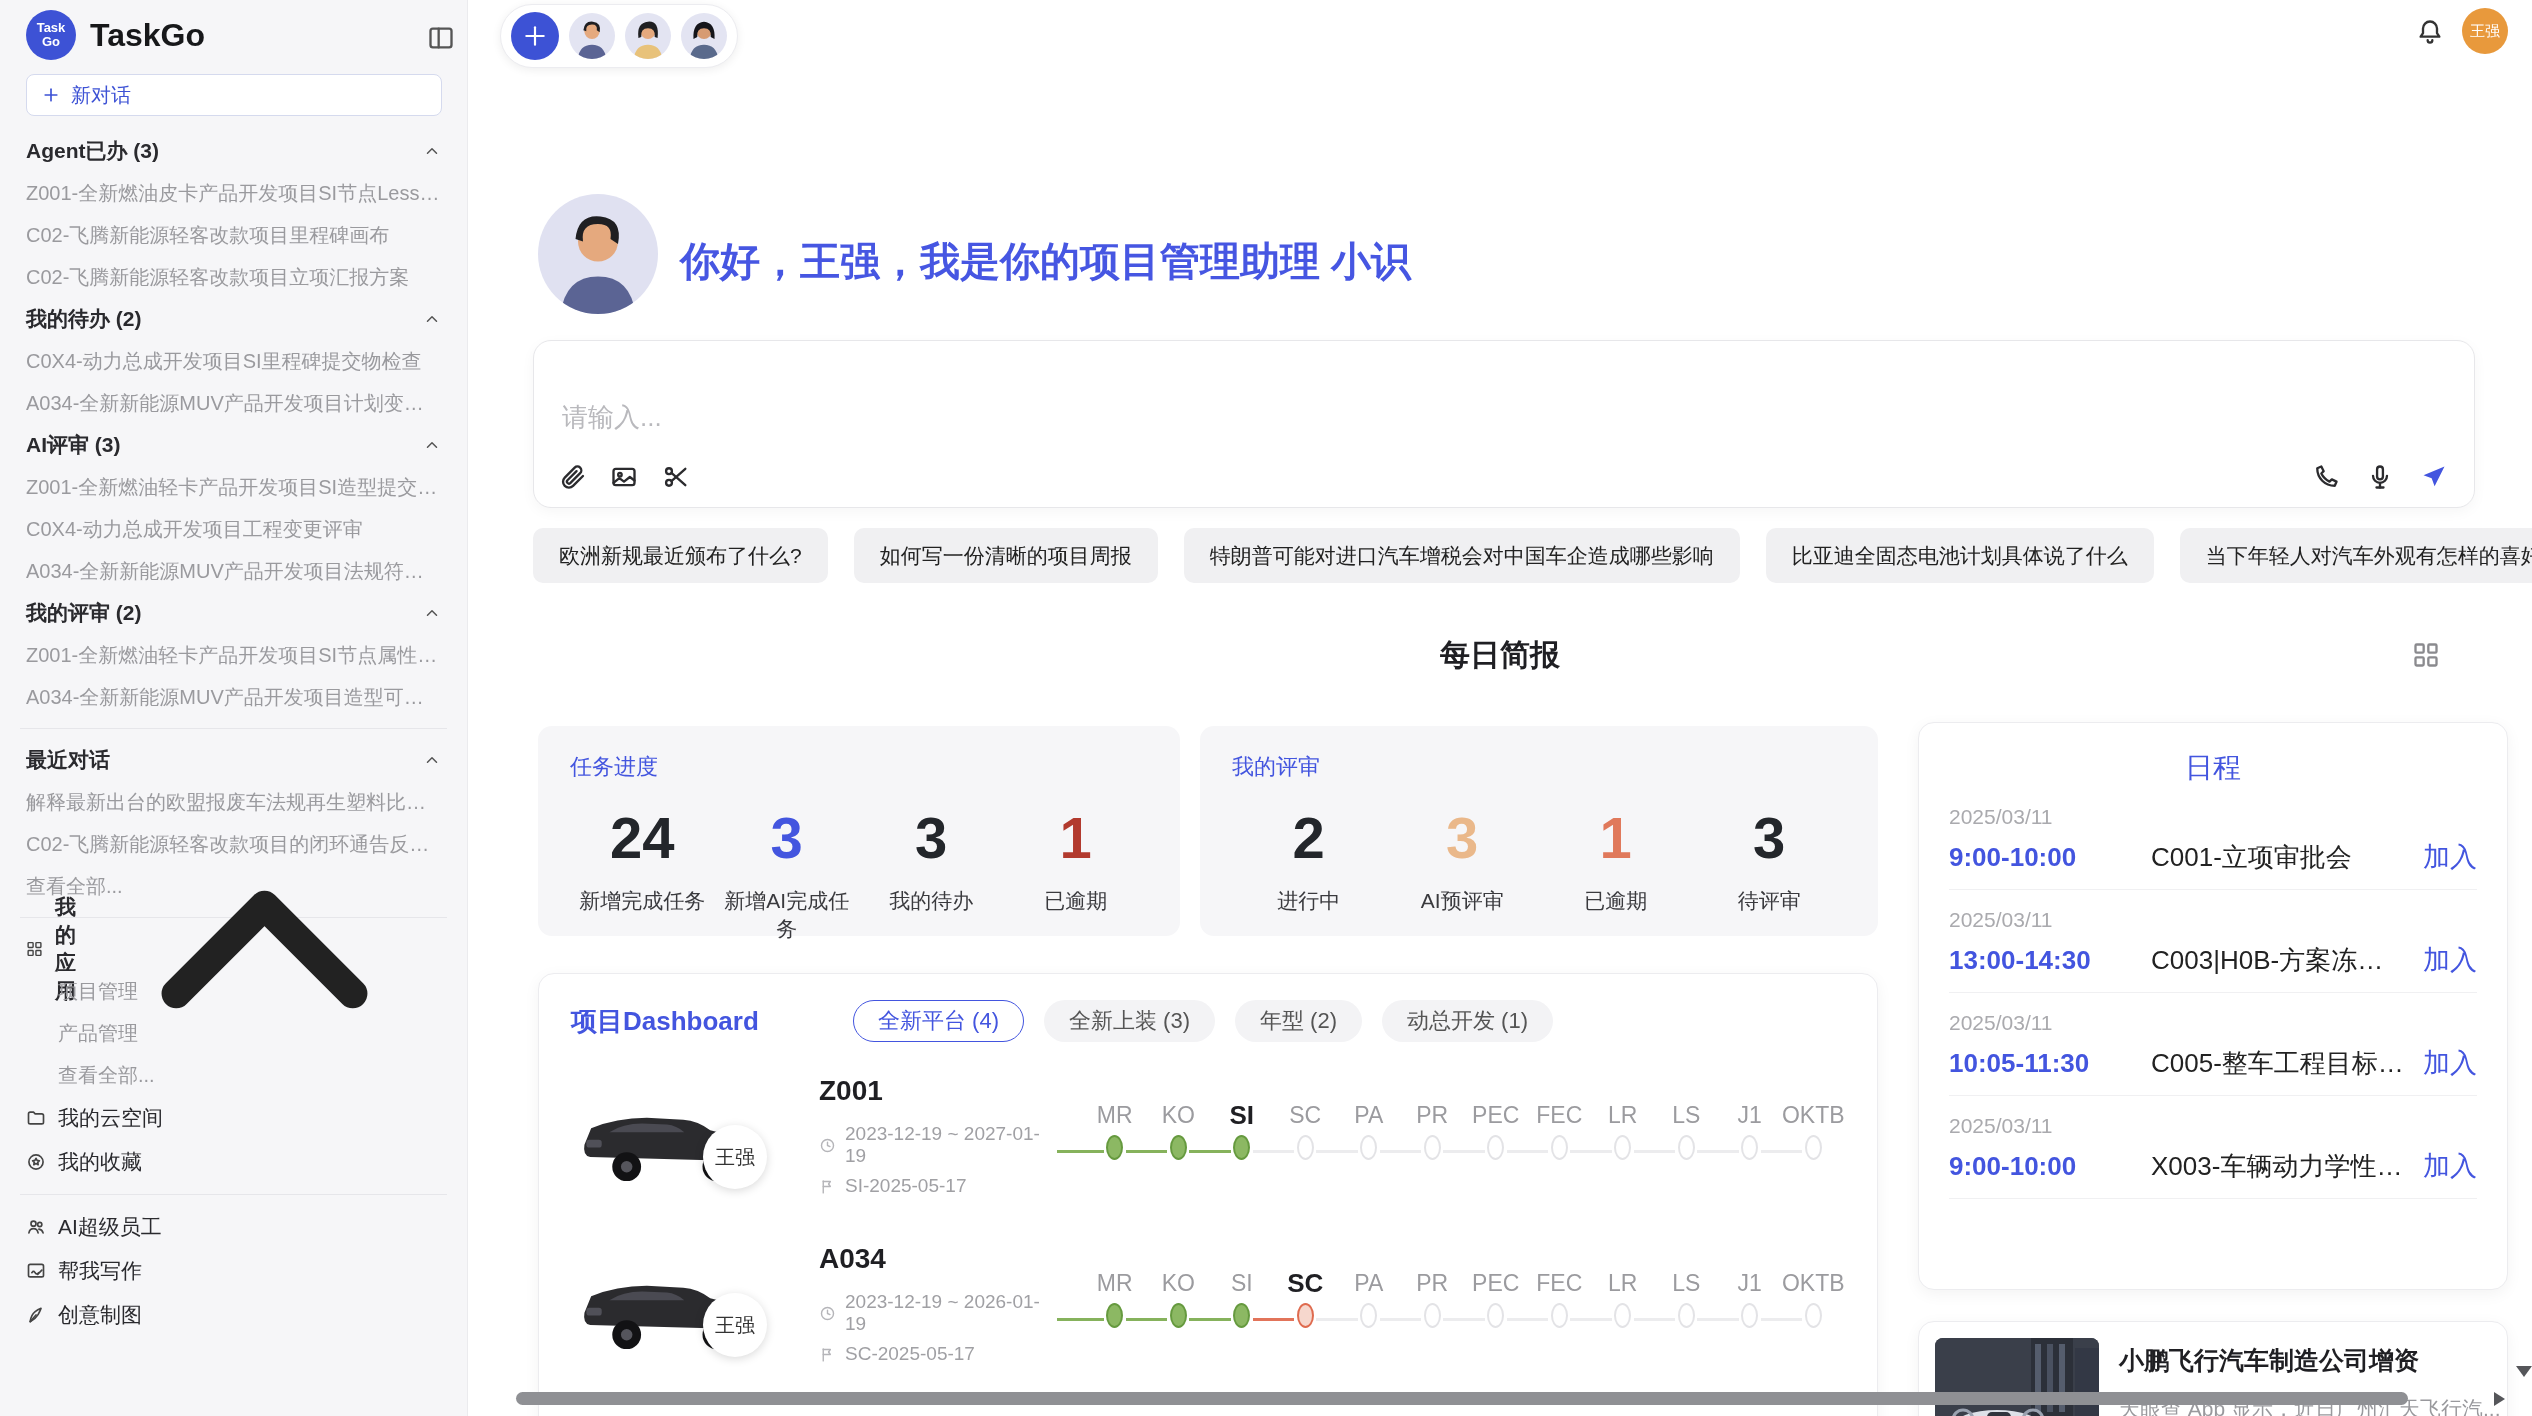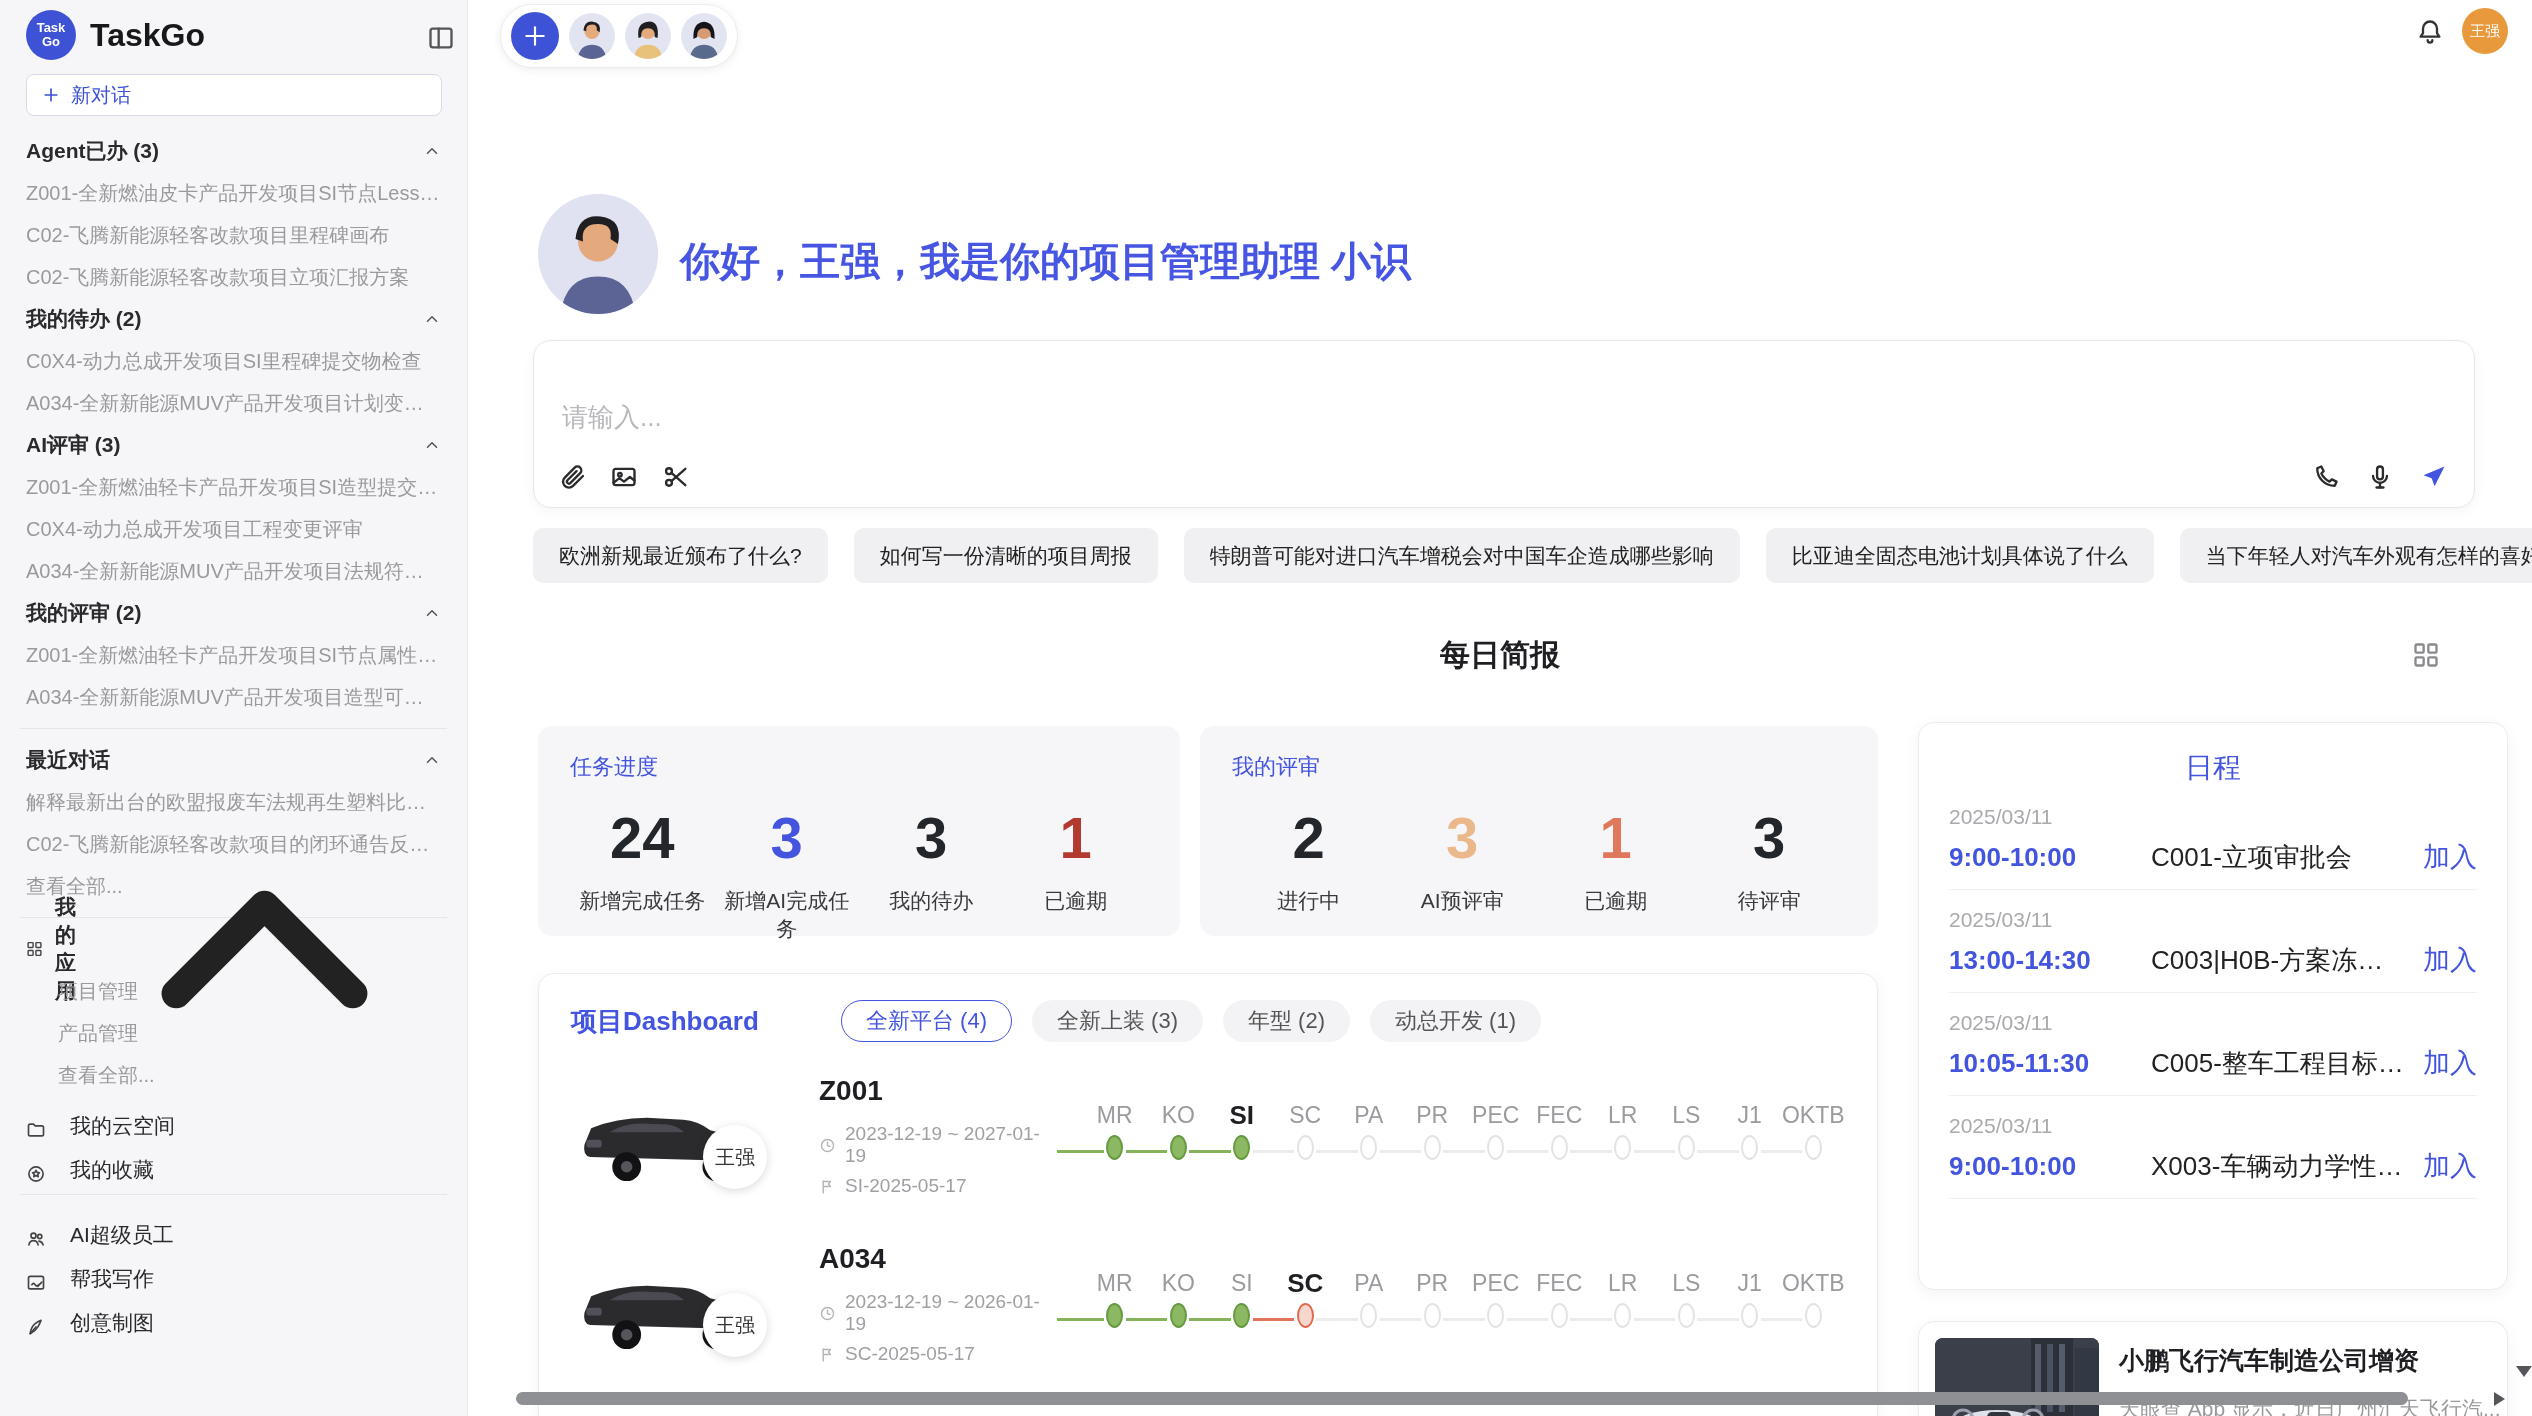--- a/index.html
+++ b/index.html
@@ -25,21 +25,21 @@
   .sb-header { height:42px; display:flex; align-items:center; justify-content:space-between; }
   .sb-header .t { font-size:21px; font-weight:600; color:#2a2a2e; }
   .sb-header .chev { width:18px; height:18px; color:#555; }
   .sb-item { height:42px; line-height:42px; font-size:20px; color:#9a9a9e; white-space:nowrap;
     overflow:hidden; text-overflow:ellipsis; cursor:pointer; }
   .sb-divider { border-top:1px solid #e6e6ea; margin:10px -6px; }
   .sb-app-header { height:42px; display:flex; align-items:center; gap:12px; }
   .sb-app-header .t { font-size:21px; font-weight:600; color:#2a2a2e; flex:1; }
   .sb-app-header .aicon { width:20px; height:20px; color:#444; }
   .sb-sub { padding-left:32px; }
-  .sb-fixed-item { height:44px; display:flex; align-items:flex-end; gap:24px; font-size:21px; color:#2a2a2e; cursor:pointer; }
+  .sb-fixed-item { height:44px; display:flex; align-items:center; gap:12px; font-size:21px; color:#2a2a2e; cursor:pointer; }
   .sb-fixed-item .aicon { width:20px; height:20px; color:#444; }
 
   
   #main { position:absolute; left:468px; top:0; width:2064px; height:1416px; background:#fff; }
 
   .topbar-pill { position:absolute; left:32px; top:4px; height:64px; border-radius:32px; background:#fff;
     border:1px solid #ececf0; box-shadow:0 2px 10px rgba(0,0,0,.07); display:flex; align-items:center;
     padding:0 10px; gap:10px; }
   .plus-btn { width:48px; height:48px; border-radius:50%; background:#3d52d5; color:#fff;
     display:flex; align-items:center; justify-content:center; cursor:pointer; }
@@ -80,21 +80,21 @@
   .stat-col { flex:1; text-align:center; }
   .stat-num { font-size:58px; font-weight:600; color:#23262b; }
   .stat-num.num-blue { color:#4355df; }
   .stat-num.num-red { color:#b23a2e; }
   .stat-num.num-tan { color:#eab88a; }
   .stat-num.num-orange { color:#e0795b; }
   .stat-sub { font-size:21px; color:#3a3a3e; margin-top:16px; }
 
   .dash-card { position:absolute; left:70px; top:973px; width:1340px; height:560px; background:#fff;
     border:1px solid #ececef; border-radius:16px; box-shadow:0 4px 16px rgba(0,0,0,.05); overflow:hidden; }
-  .dash-head { display:flex; align-items:center; padding:26px 32px 10px 32px; gap:24px; }
+  .dash-head { display:flex; align-items:center; padding:26px 32px 10px 32px; gap:36px; }
   .dash-title { font-size:26px; font-weight:600; color:#4355df; width:246px; }
   .tabs { display:flex; gap:20px; }
   .tab { height:42px; line-height:40px; padding:0 24px; border-radius:21px; font-size:22px; color:#555;
     background:#f3f3f5; border:1.5px solid transparent; white-space:nowrap; cursor:pointer; }
   .tab.active { background:#fff; border-color:#4355df; color:#4355df; }
   .proj-row { display:flex; align-items:center; height:168px; padding:0 32px; position:relative; }
   .truck-box { position:relative; width:192px; height:118px; flex:none; }
   .owner-badge { position:absolute; left:132px; top:48px; width:64px; height:64px; border-radius:50%; background:#fff;
     box-shadow:0 2px 10px rgba(0,0,0,.15); display:flex; align-items:center; justify-content:center;
     font-size:20px; color:#333; }

